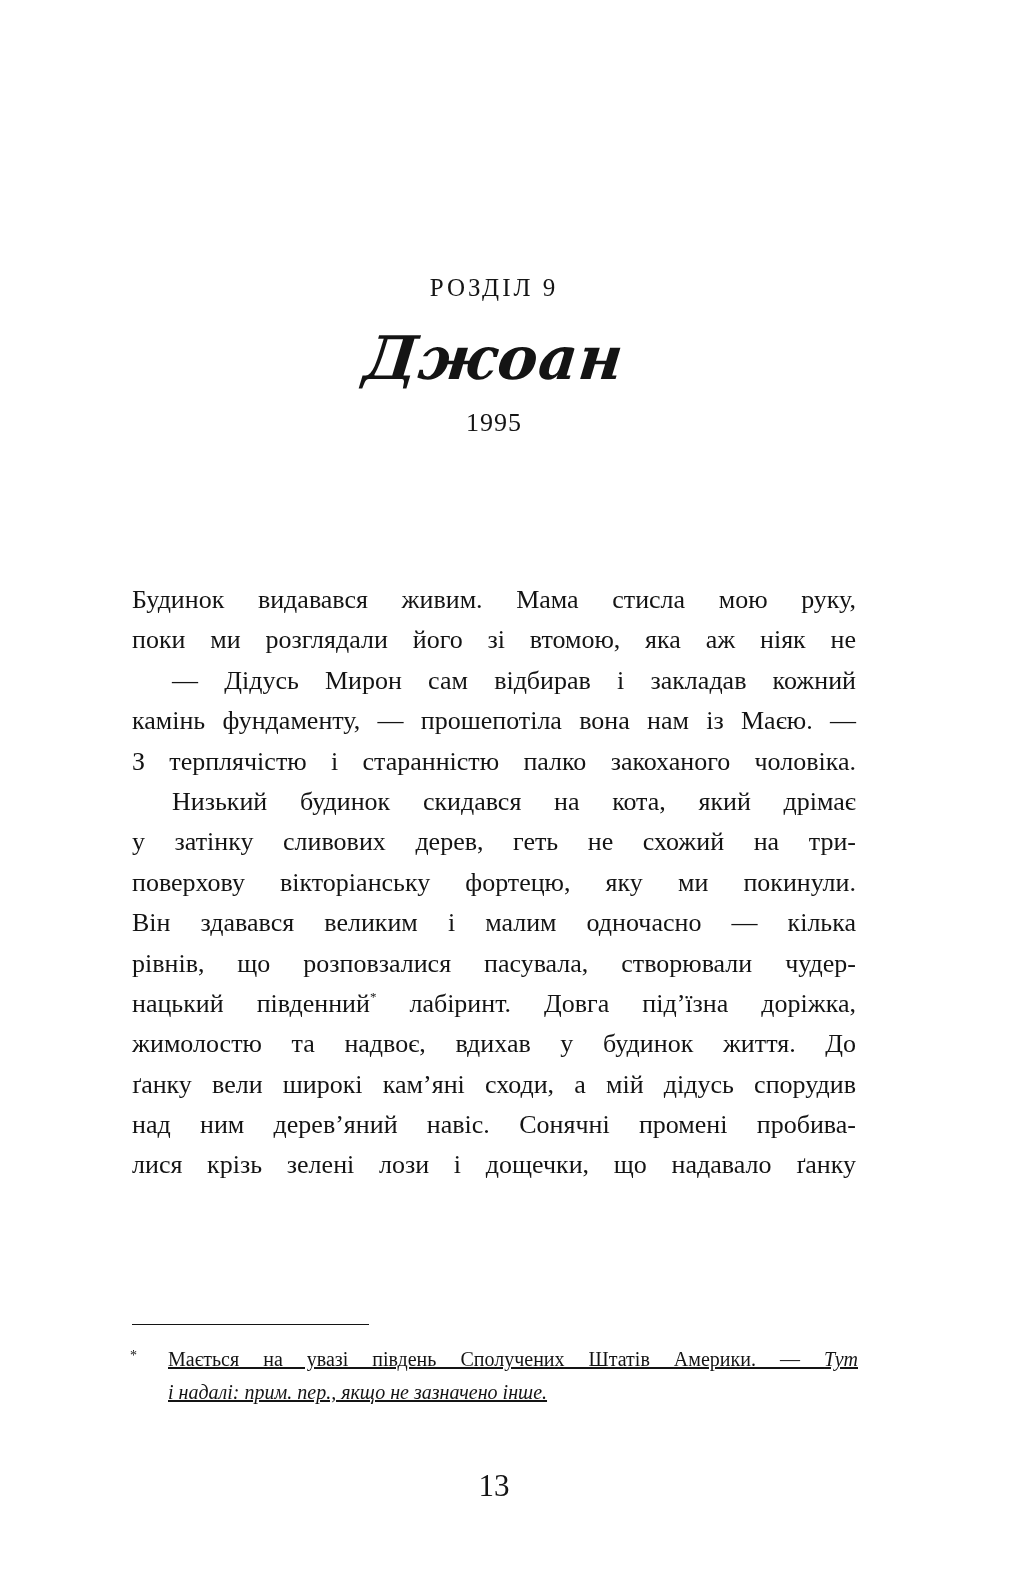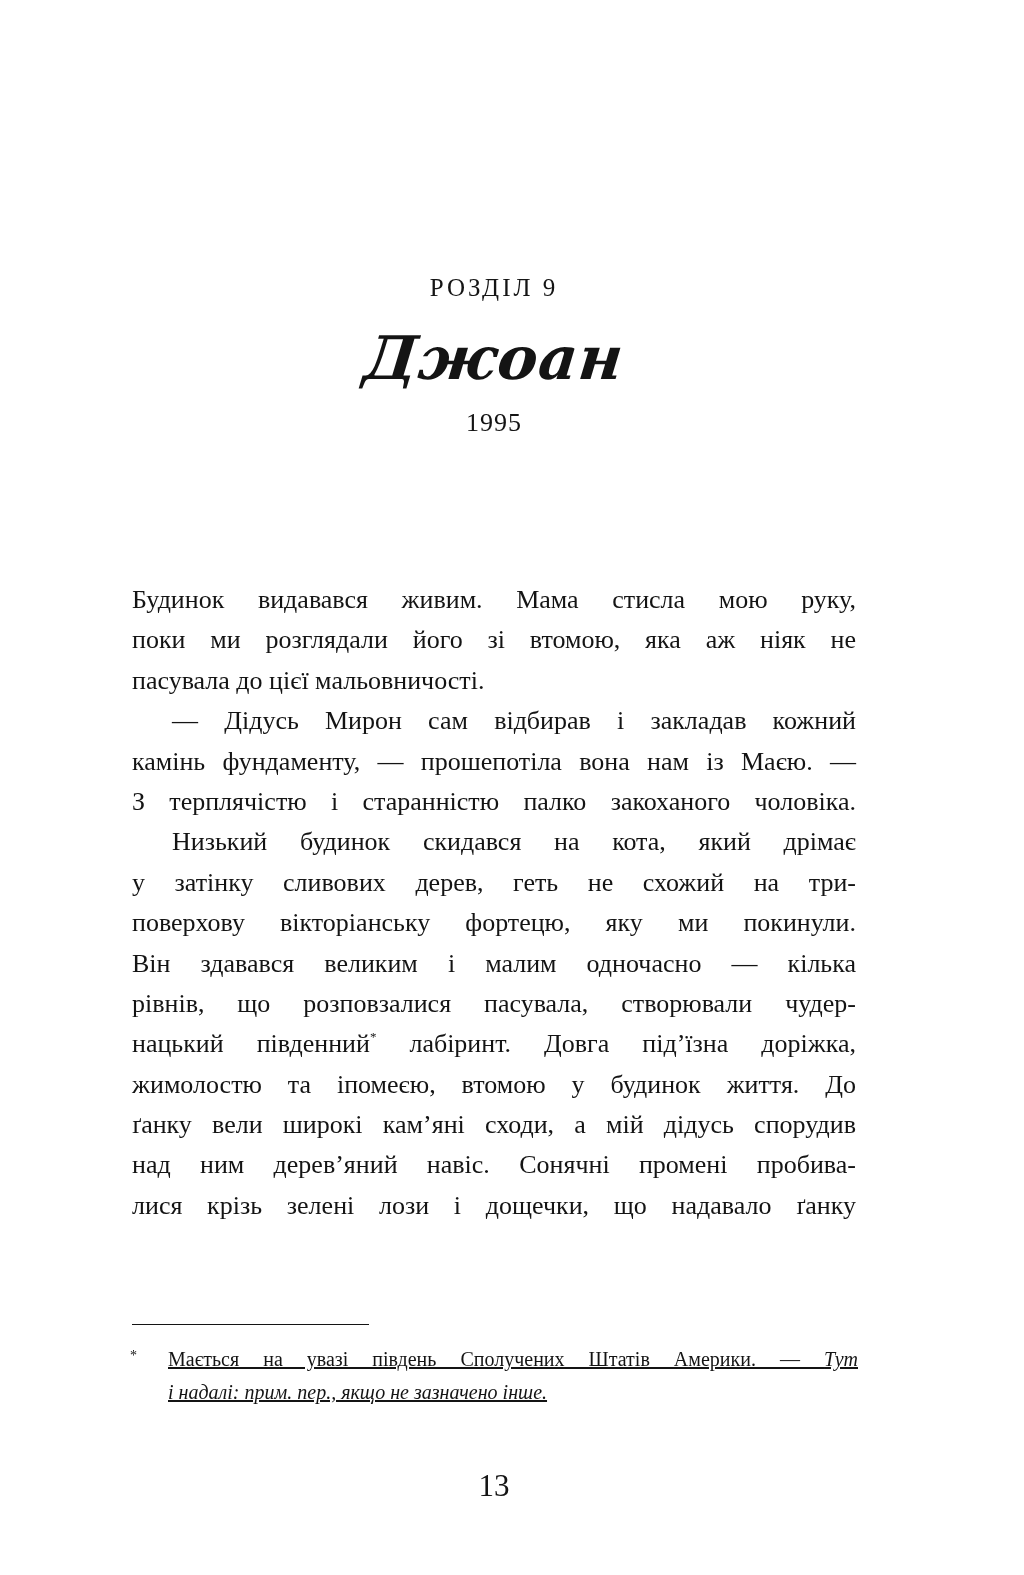--- a/index.html
+++ b/index.html
@@ -124,31 +124,30 @@
 </head>
 <body>
 
 <div class="chapter-label">РОЗДІЛ 9</div>
 <div class="chapter-title">Джоан</div>
 <div class="chapter-year">1995</div>
 
 <div class="body-text">
   <span class="line">Будинок видавався живим. Мама стисла мою руку,</span>
   <span class="line">поки ми розглядали його зі втомою, яка аж ніяк не</span>
-  <span class="line last">пасувала до цієї мальовничості.</span>
   <span class="line indent">— Дідусь Мирон сам відбирав і закладав кожний</span>
   <span class="line">камінь фундаменту, — прошепотіла вона нам із Маєю. —</span>
   <span class="line">З терплячістю і старанністю палко закоханого чоловіка.</span>
   <span class="line indent">Низький будинок скидався на кота, який дрімає</span>
   <span class="line">у затінку сливових дерев, геть не схожий на три-</span>
   <span class="line">поверхову вікторіанську фортецю, яку ми покинули.</span>
   <span class="line">Він здавався великим і малим одночасно — кілька</span>
   <span class="line">рівнів, що розповзалися пасувала, створювали чудер-</span>
   <span class="line"><span>нацький південний</span><sup class="fn-mark">*</sup> <span>лабіринт. Довга під’їзна доріжка,</span></span>
-  <span class="line">жимолостю та іпомеєю, втомою у будинок життя. До</span>
+  <span class="line">жимолостю та надвоє, вдихав у будинок життя. До</span>
   <span class="line">ґанку вели широкі кам’яні сходи, а мій дідусь спорудив</span>
   <span class="line">над ним дерев’яний навіс. Сонячні промені пробива-</span>
   <span class="line">лися крізь зелені лози і дощечки, що надавало ґанку</span>
 </div>
 
 <div class="footnote-rule"></div>
 
 <div class="footnote">
   <span class="fn-star">*</span>
   <span class="fn-body">

